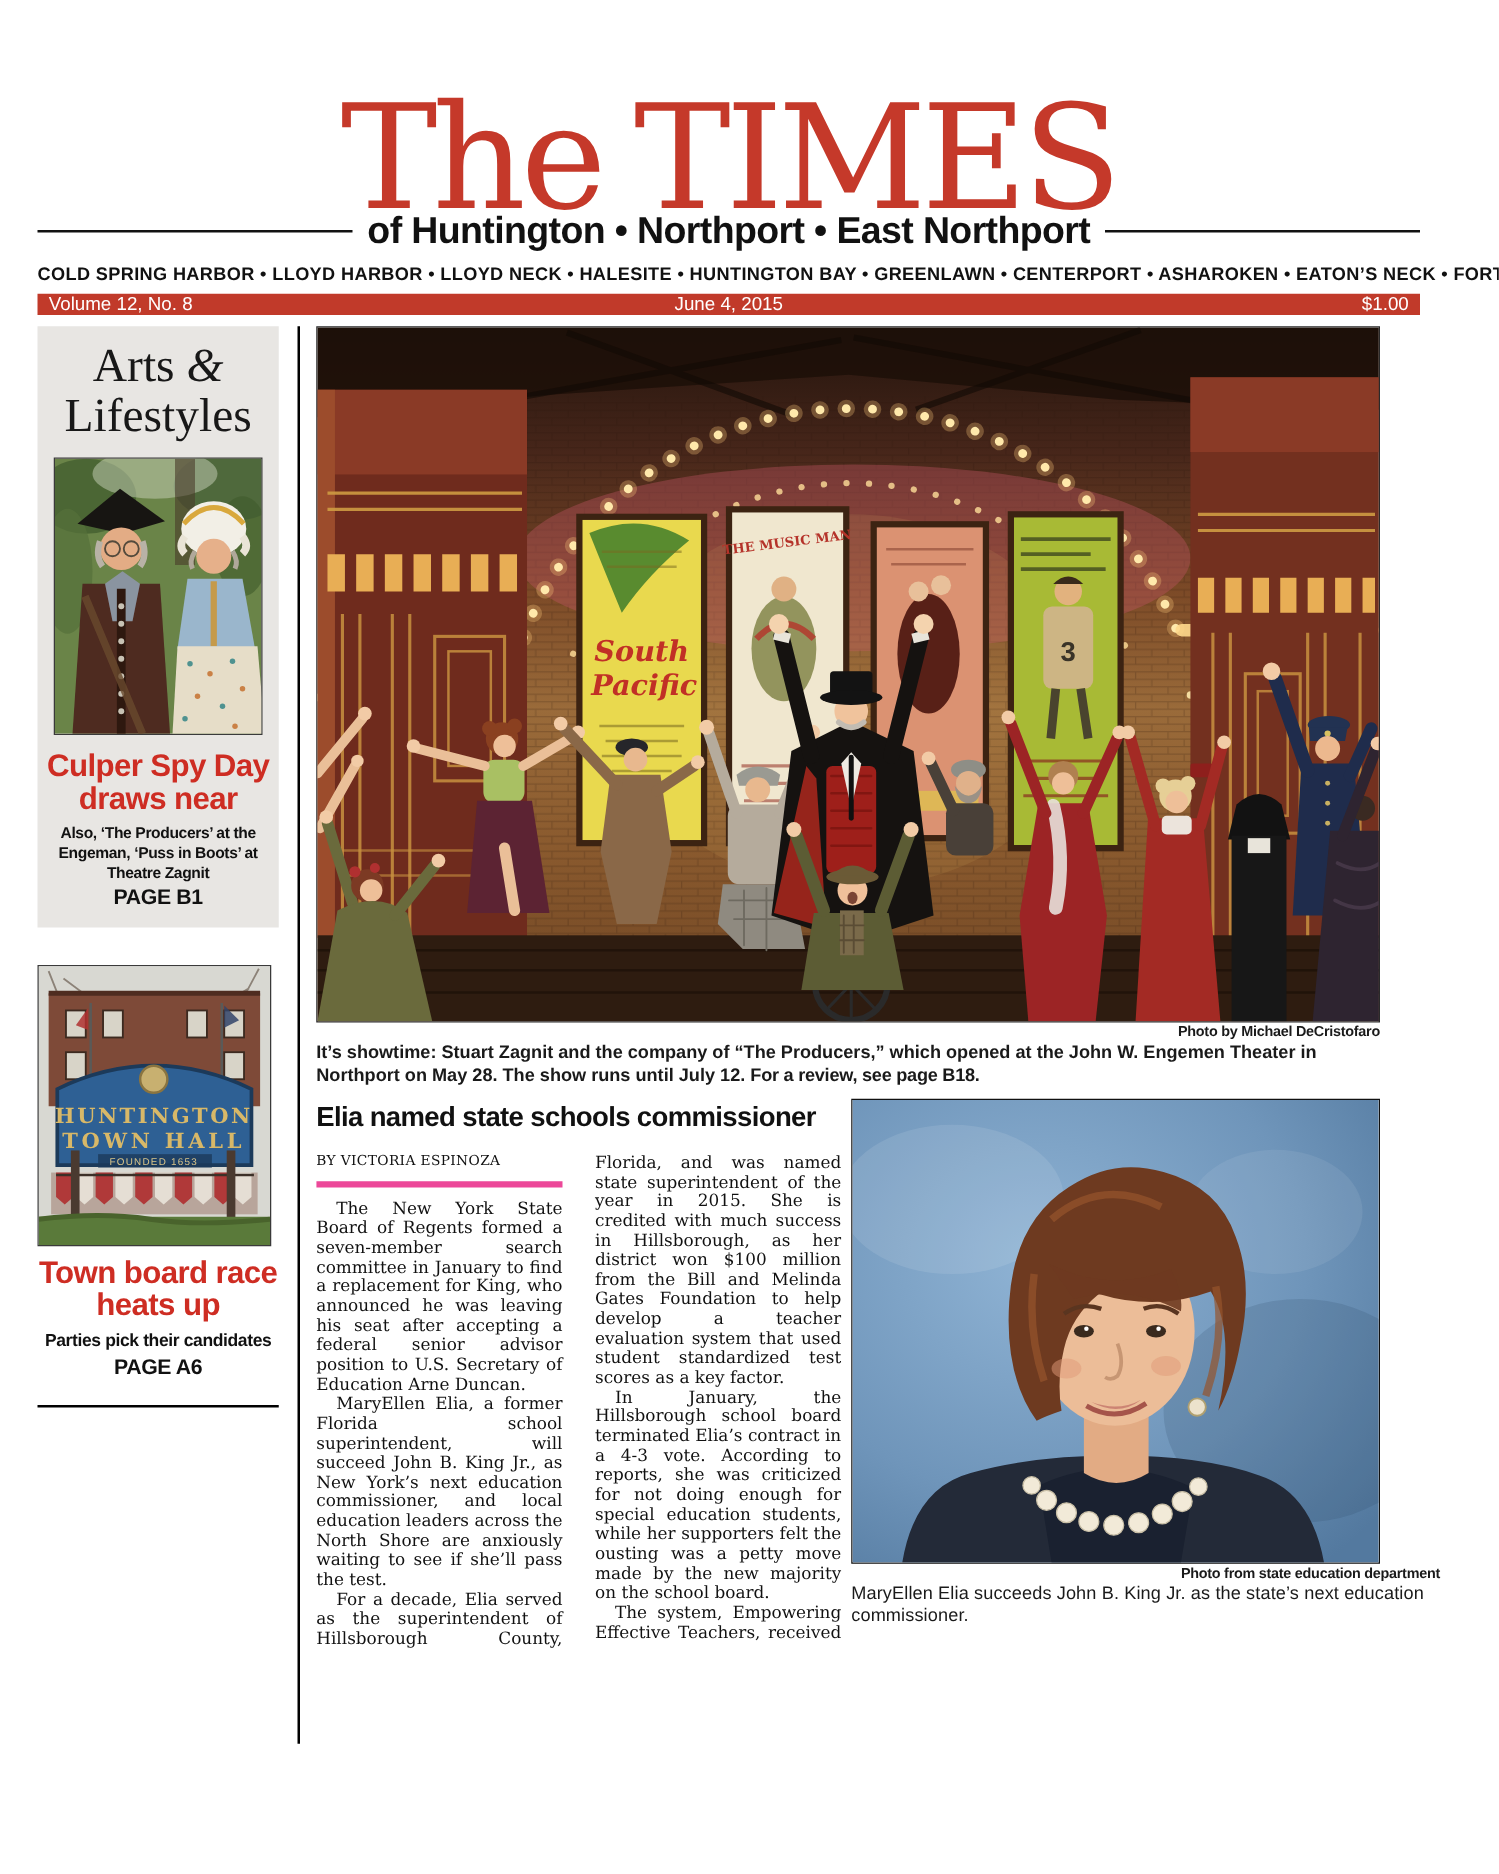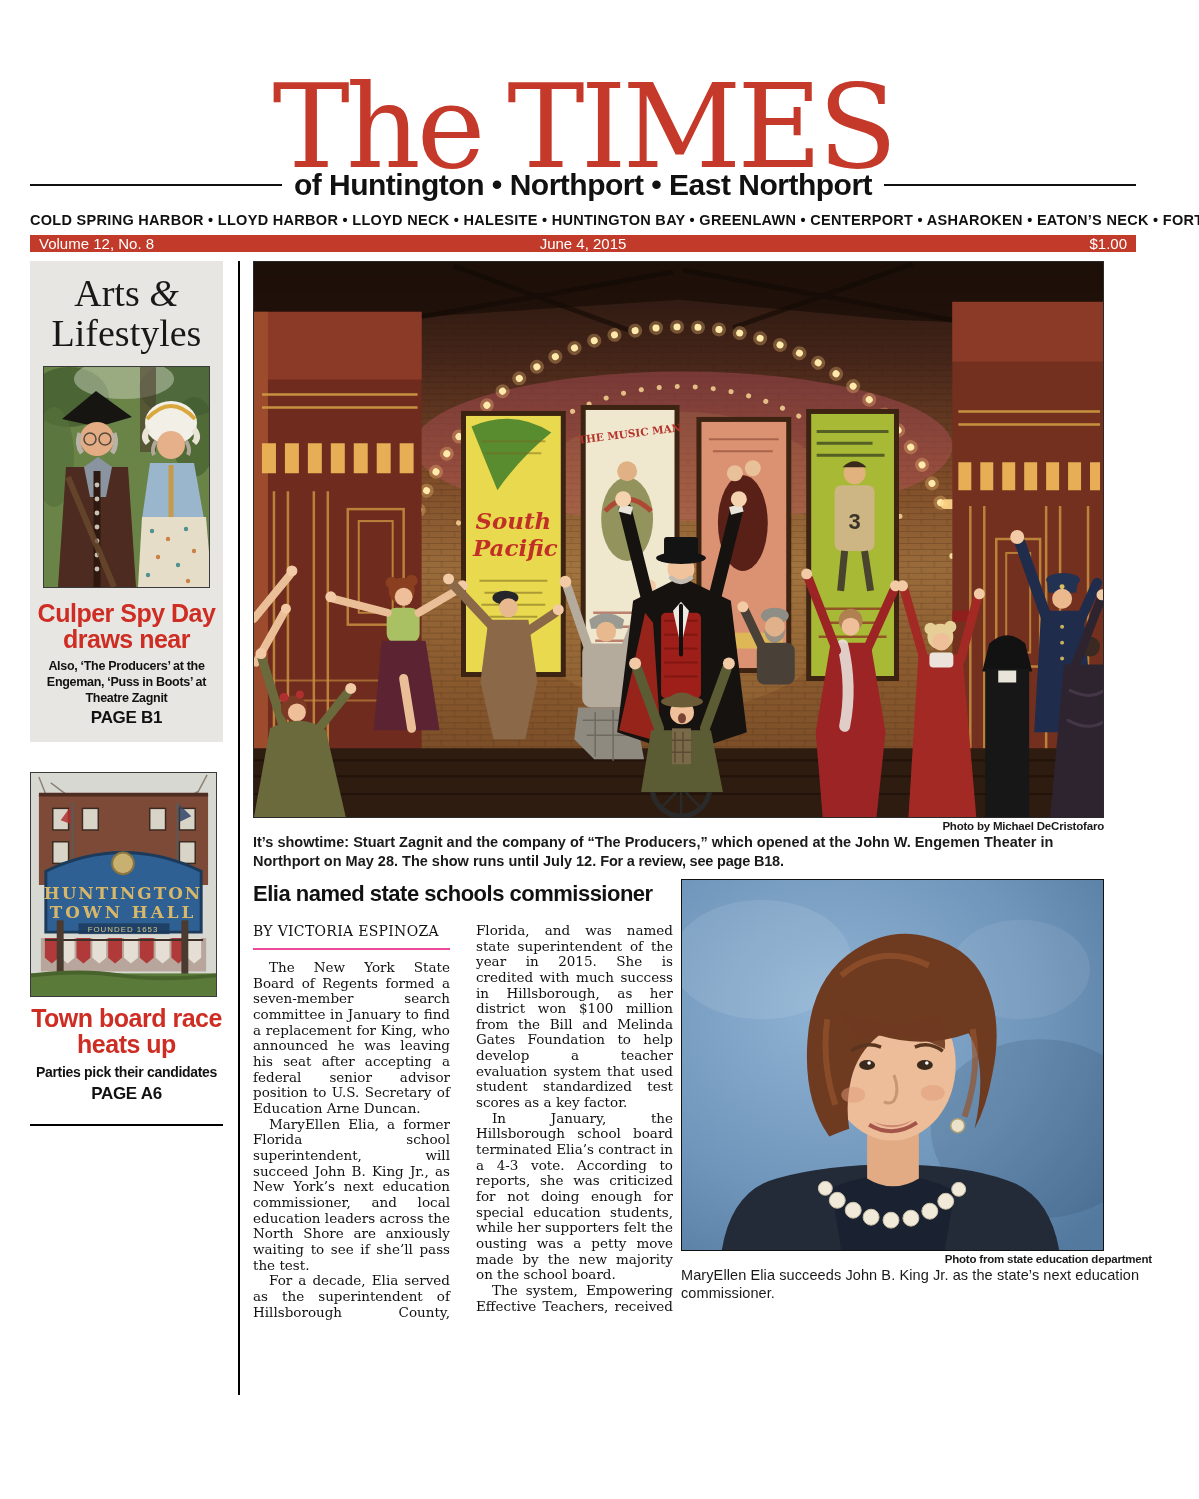--- a/index.html
+++ b/index.html
@@ -61,22 +61,22 @@
   .feature-caption b{letter-spacing:-.2px;}
 
   .headline{
     font-family:"DejaVu Serif",serif;font-size:50px;letter-spacing:-1.5px;
     white-space:nowrap;margin-top:16px;color:#000;line-height:1.05;
   }
   .story-row{display:flex;margin-top:8px;}
   .story-left{width:420px;flex:0 0 auto;}
   .subhead{font-size:22px;font-weight:bold;letter-spacing:-.5px;white-space:nowrap;margin:2px 0 16px;}
   .byline{
-    font-size:14px;letter-spacing:.3px;padding-bottom:9px;margin-bottom:10px;
-    border-bottom:2px solid #ec4899;
+    font-size:11px;letter-spacing:.3px;padding-bottom:9px;margin-bottom:10px;
+    border-bottom:5px solid #ec4899;
   }
   .article{
     height:400px;column-count:2;column-gap:26px;column-fill:auto;
     font-family:"DejaVu Serif",serif;font-size:13.5px;line-height:1.16;
     text-align:justify;overflow:hidden;
   }
   .article p{margin:0;text-indent:16px;}
   .story-right{margin-left:8px;width:471px;flex:0 0 auto;}
   .portrait-photo{display:block;width:423px;height:372px;border:1px solid #111;box-sizing:border-box;}
   .portrait-caption{font-size:14.5px;line-height:1.28;margin-top:1px;letter-spacing:.1px;color:#1a1a1a;}

